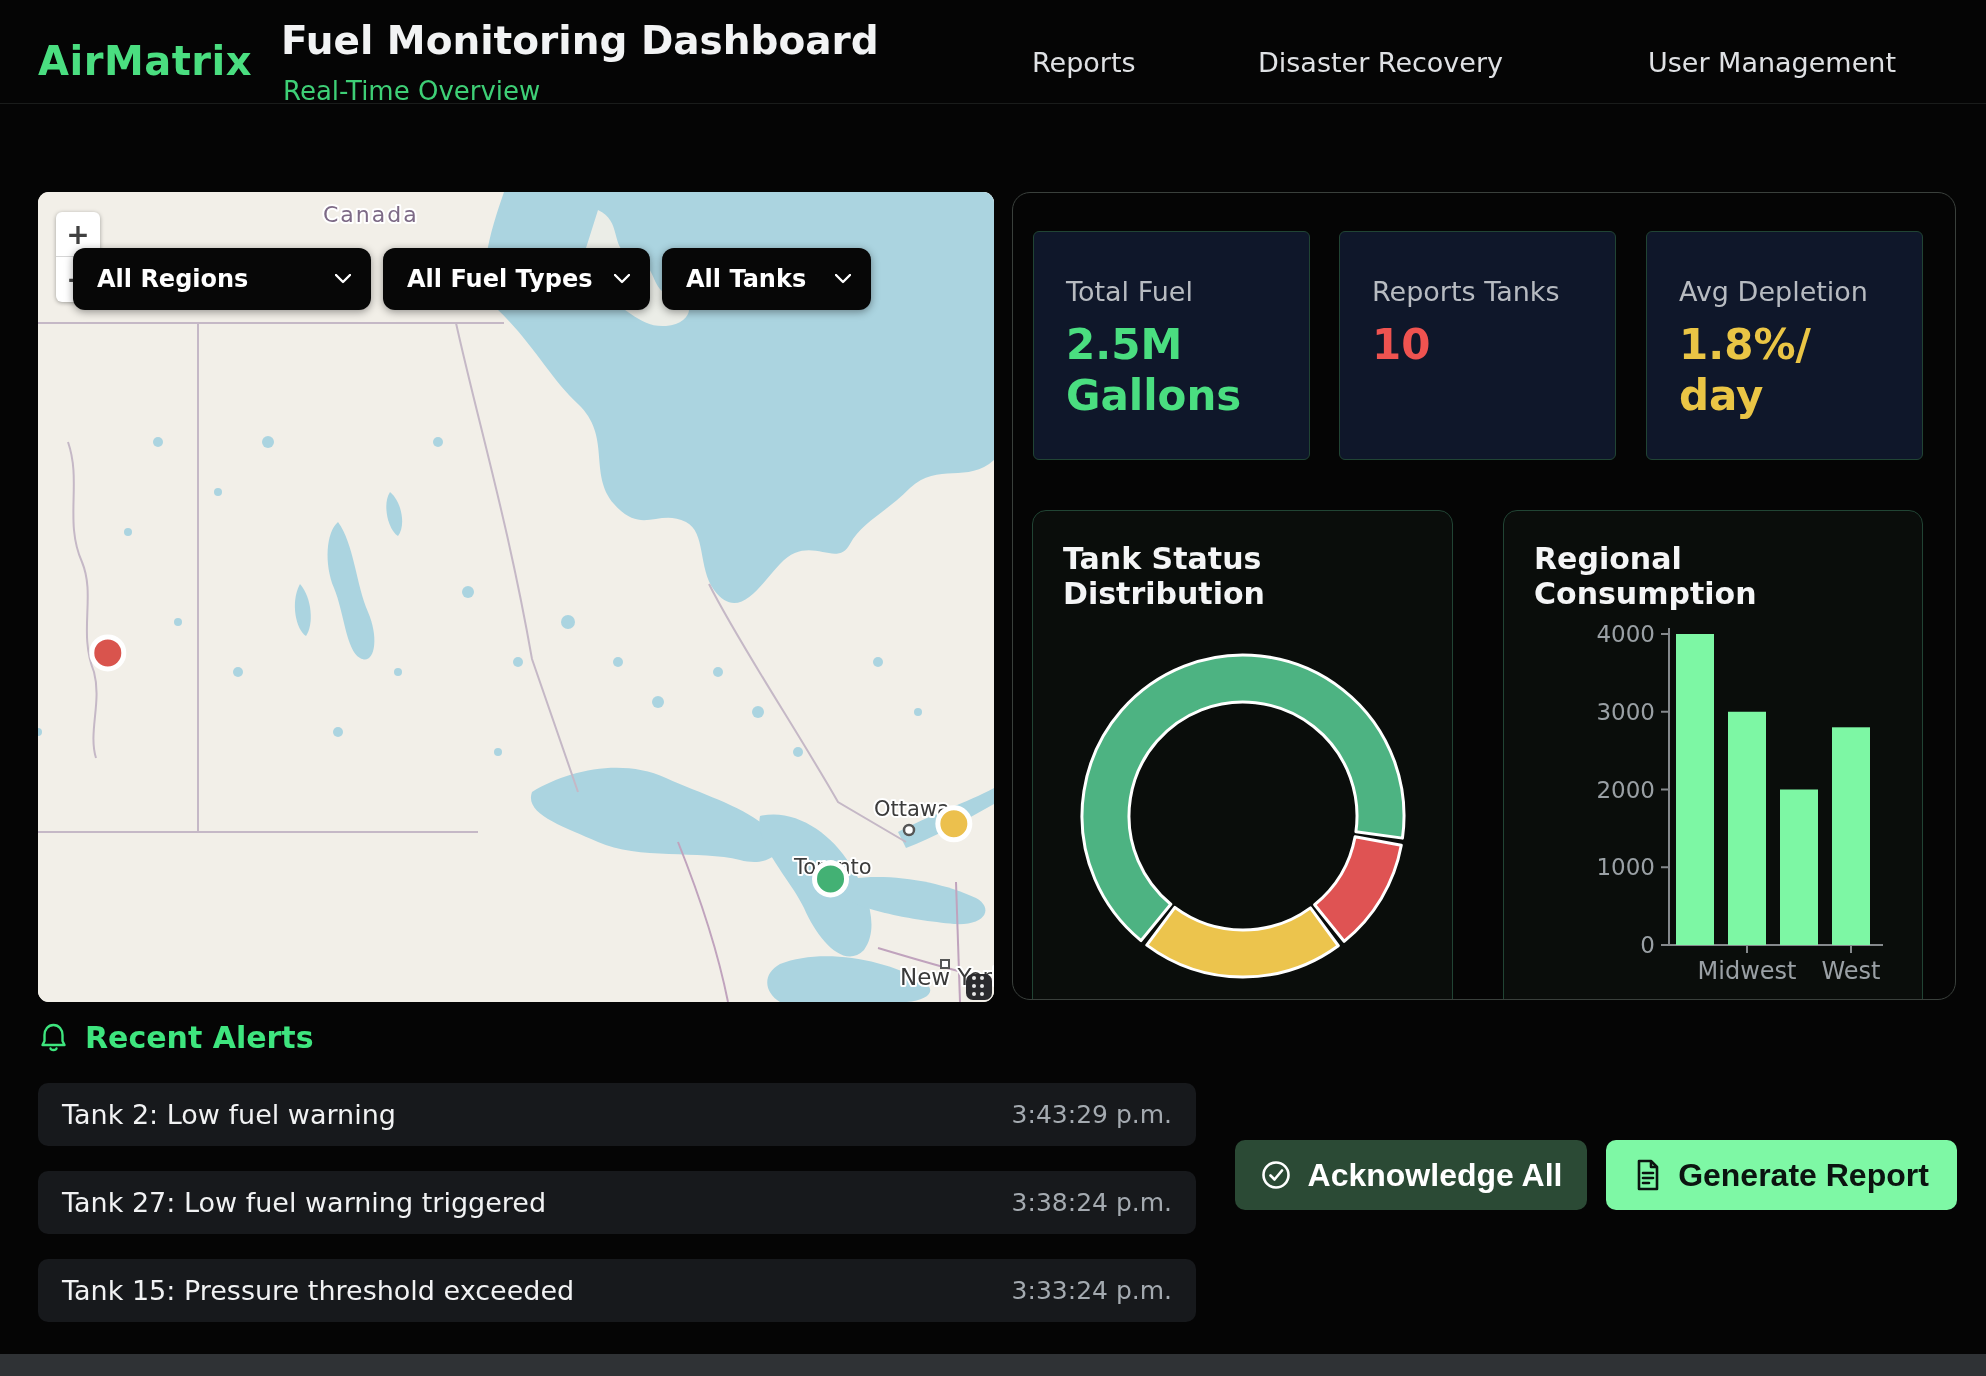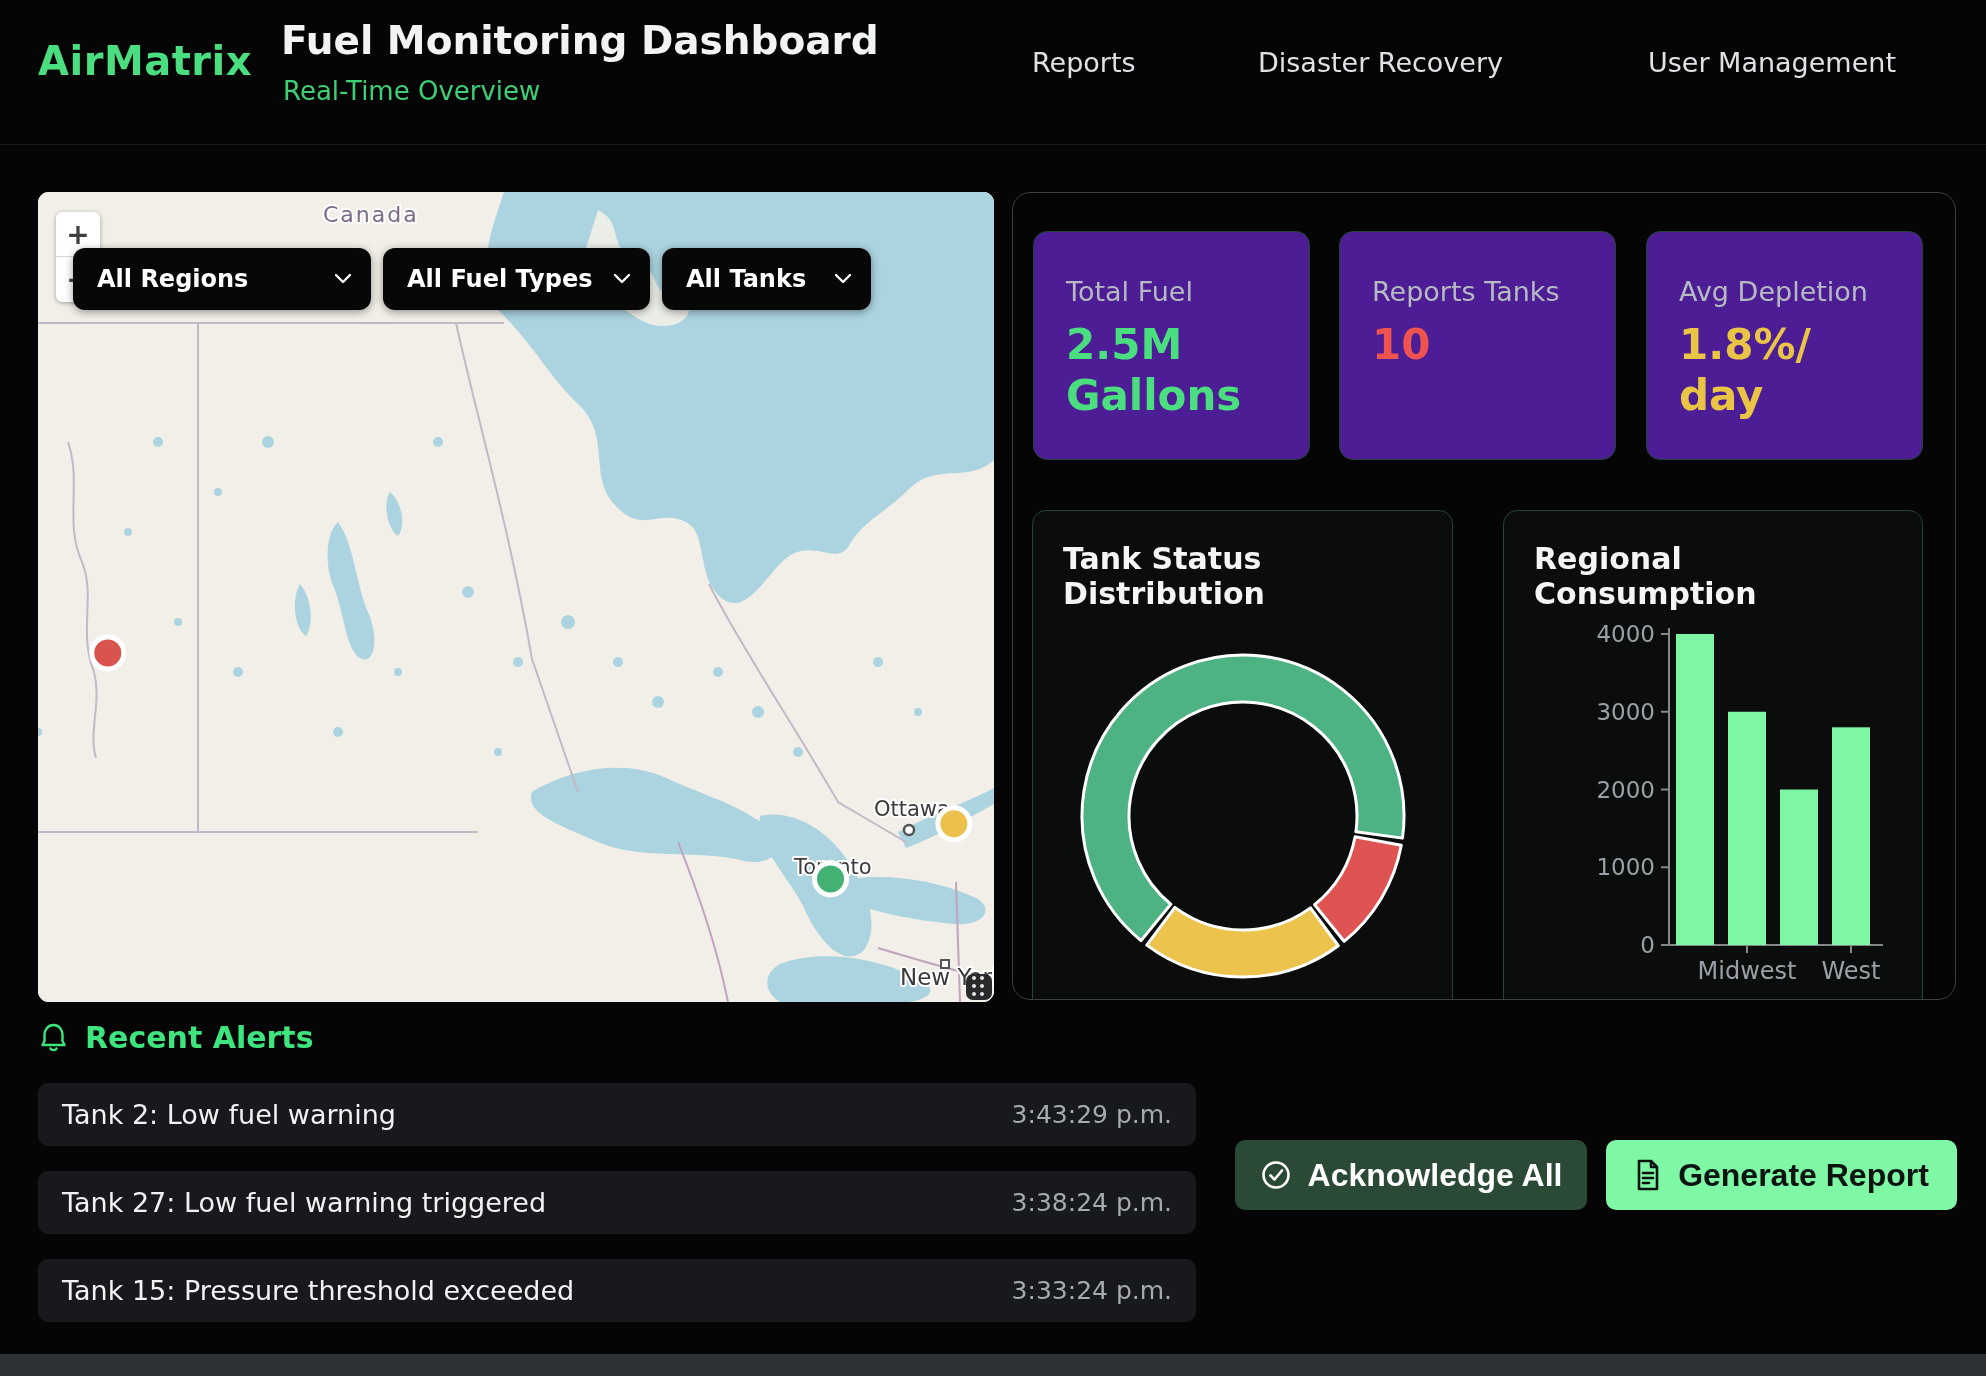--- a/index.html
+++ b/index.html
@@ -1,21 +1,21 @@
 <!DOCTYPE html>
 <html><head>
 <meta charset="utf-8">
 <style>
   * { margin:0; padding:0; box-sizing:border-box; }
   html,body { background:#000; }
   body { font-family:"DejaVu Sans","Liberation Sans",sans-serif; }
   .app { position:relative; width:1986px; height:1376px; background:#050505; overflow:hidden; }
 
   
-  .topbar { position:absolute; left:0; top:0; width:1986px; height:145px; background:#050505; border-bottom:1px solid #1a1c1b; }
+  .topbar { position:absolute; left:0; top:0; width:1986px; height:104px; background:#050505; border-bottom:1px solid #1a1c1b; }
   .brand { position:absolute; left:38px; top:38px; font-size:40px; font-weight:bold; color:#4ade80; letter-spacing:.5px; }
   .page-title { position:absolute; left:281px; top:18px; font-size:39px; font-weight:bold; color:#f2f3f4; }
   .page-subtitle { position:absolute; left:283px; top:76px; font-size:26px; color:#3ecf76; }
   .nav-item { position:absolute; top:47px; font-size:27px; color:#dfe1e4; cursor:pointer; }
   .nav-reports { left:1032px; } .nav-dr { left:1258px; } .nav-um { left:1648px; }
 
   
   .map-card { position:absolute; left:38px; top:192px; width:956px; height:810px; border-radius:11px; overflow:hidden; background:#f2efe8; }
   .map-svg { position:absolute; left:0; top:0; }
   .zoom-ctrl { position:absolute; left:18px; top:20px; width:44px; height:90px; background:#fff; border-radius:6px; box-shadow:0 1px 4px rgba(0,0,0,.35); z-index:2; }
@@ -23,21 +23,21 @@
   .zoom-btn.top { border-bottom:1px solid #d6d6d6; }
   .filters { position:absolute; left:35px; top:56px; z-index:3; display:flex; gap:12px; }
   .filter-select { height:62px; background:#070707; border-radius:12px; display:flex; align-items:center; justify-content:space-between; padding:0 20px 0 24px; color:#fff; font-size:24px; font-weight:700; box-shadow:0 2px 8px rgba(0,0,0,.4); cursor:pointer; }
   .f-regions { width:298px; } .f-fuel { width:267px; } .f-status { width:209px; }
   .chev { margin-left:16px; flex:none; }
   .drag-handle { position:absolute; right:2px; bottom:2px; width:26px; height:26px; background:#2b2b2e; border-radius:7px; z-index:3; display:grid; grid-template-columns:repeat(2,6px); grid-template-rows:repeat(3,6px); gap:2px; align-content:center; justify-content:center; cursor:grab; }
   .drag-handle i { width:4px; height:4px; border-radius:50%; background:#e8e8e8; }
 
   
   .panel { position:absolute; left:1012px; top:192px; width:944px; height:808px; border:1.5px solid #3a403c; border-radius:18px; overflow:hidden; }
-  .stat-card { position:absolute; top:38px; width:277px; height:229px; background:#4c1d95; border:1px solid #214434; border-radius:14px; padding:44px 32px 0 32px; }
+  .stat-card { position:absolute; top:38px; width:277px; height:229px; background:#0f172a; border:1px solid #214434; border-radius:6px; padding:44px 32px 0 32px; }
   .stat-1 { left:20px; } .stat-2 { left:326px; } .stat-3 { left:633px; }
   .stat-label { font-size:27px; color:#b7bbc1; }
   .stat-value { margin-top:12px; font-size:42px; font-weight:bold; line-height:1.22; max-width:175px; }
   .chart-card { position:absolute; top:317px; height:540px; background:#0a0d0b; border:1px solid #214434; border-radius:14px; padding:30px; }
   .chart-donut-card { left:19px; width:421px; }
   .chart-bar-card  { left:490px; width:420px; }
   .chart-title { font-size:30px; font-weight:bold; color:#f4f5f6; }
   .donut-svg { position:absolute; left:40px; top:135px; }
   .bar-svg { position:absolute; left:0; top:0; }
 

